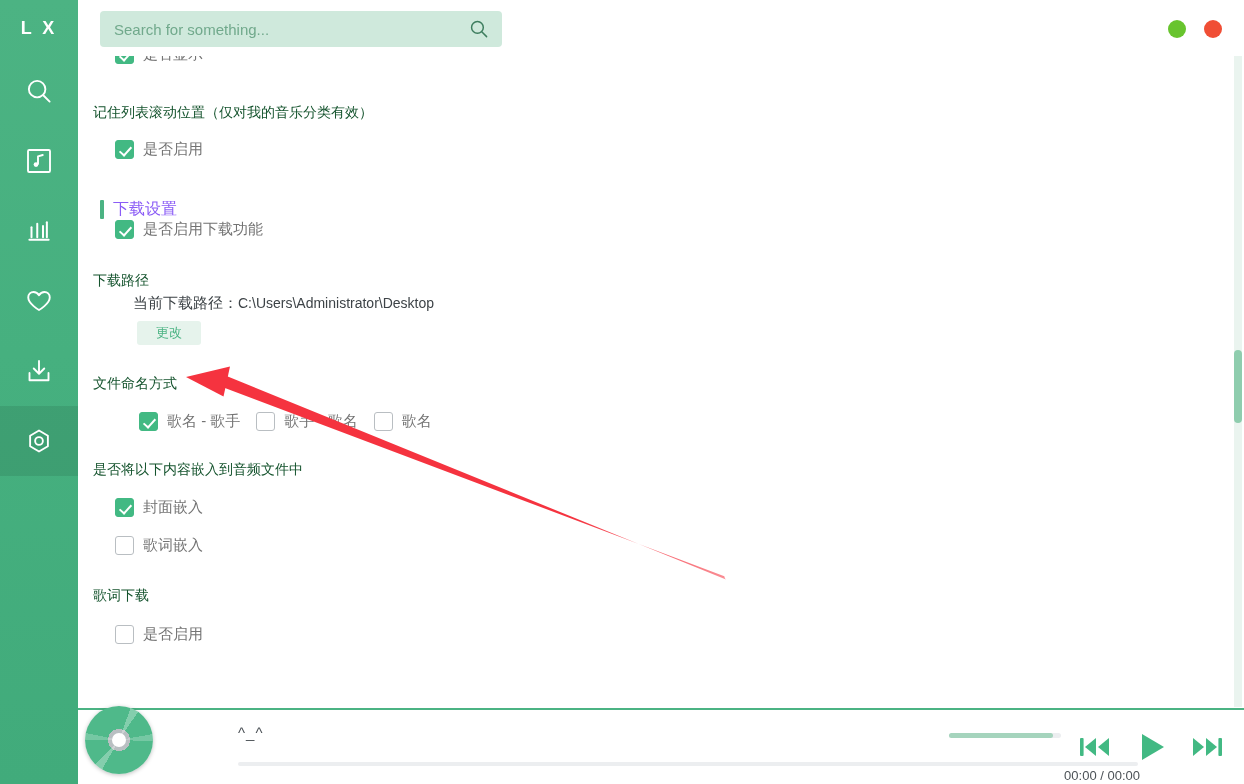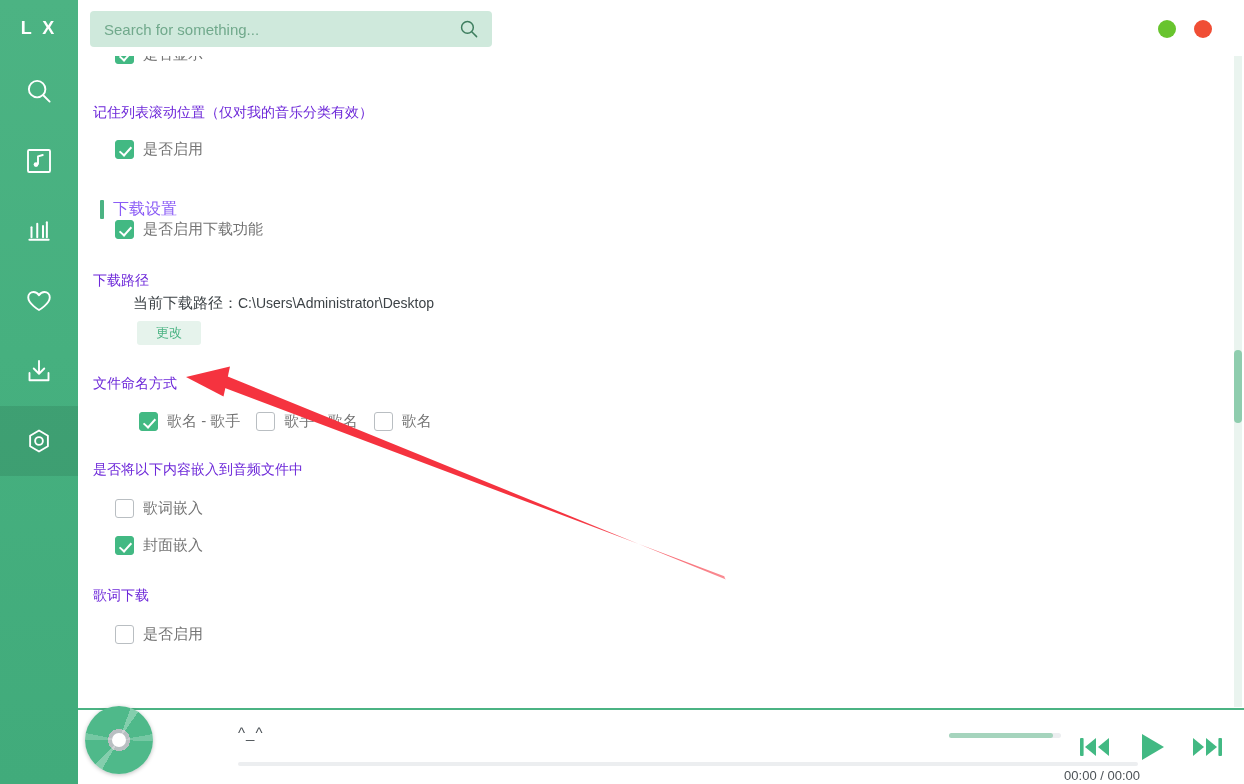--- a/index.html
+++ b/index.html
@@ -48,21 +48,21 @@
     align-items: center;
     justify-content: center;
     cursor: pointer;
   }
   .nav-item.active { background: rgba(0,0,0,0.09); }
   .nav-item svg { display: block; }
 
   
   .topbar {
     position: absolute;
-    left: 68px; top: 0;
+    left: 78px; top: 0;
     width: 1166px;
     height: 56px;
     background: #ffffff;
     z-index: 4;
   }
   .search-box {
     position: absolute;
     left: 22px; top: 11px;
     width: 402px;
     height: 36px;
@@ -112,21 +112,21 @@
     left: 0; top: -11px;
     width: 1146px;
     padding: 0 0 10px 0;
   }
 
   .setting-row {
     padding-left: 37px;
   }
   .label-text {
     font-size: 14px;
-    color: #6d28d9;
+    color: #14532d;
     line-height: 1.5;
   }
   .section-head {
     display: flex;
     align-items: center;
     gap: 9px;
     padding-left: 22px;
   }
   .section-bar {
     width: 4px;
@@ -432,27 +432,27 @@
           </div>
           <div class="cb-row">
             <span class="cb"></span>
             <span class="cb-label">歌名</span>
           </div>
         </div>
       </div>
 
       <div class="setting-row" style="margin-top:28px;">
         <div class="label-text" style="margin-left:-22px;">是否将以下内容嵌入到音频文件中</div>
+        <div class="cb-row" style="margin-top:18px;">
+          <span class="cb checked"></span>
+          <span class="cb-label">封面嵌入</span>
+        </div>
         <div class="cb-row" style="margin-top:19px;">
           <span class="cb"></span>
           <span class="cb-label">歌词嵌入</span>
-        </div>
-        <div class="cb-row" style="margin-top:18px;">
-          <span class="cb checked"></span>
-          <span class="cb-label">封面嵌入</span>
         </div>
       </div>
 
       <div class="setting-row" style="margin-top:30px;">
         <div class="label-text" style="margin-left:-22px;">歌词下载</div>
         <div class="cb-row" style="margin-top:19px;">
           <span class="cb"></span>
           <span class="cb-label">是否启用</span>
         </div>
       </div>

